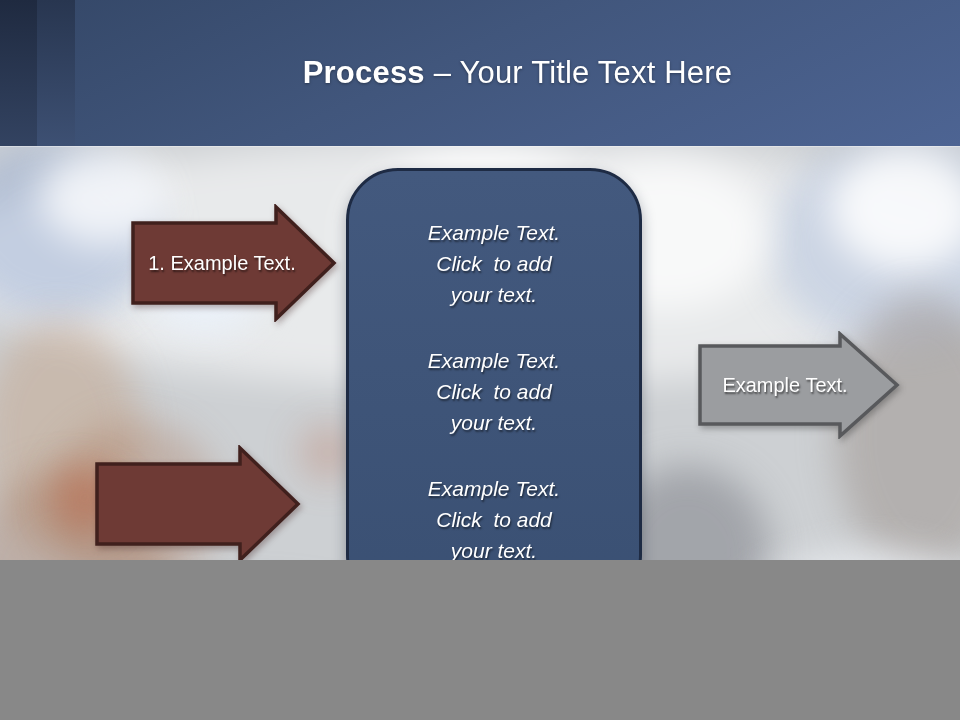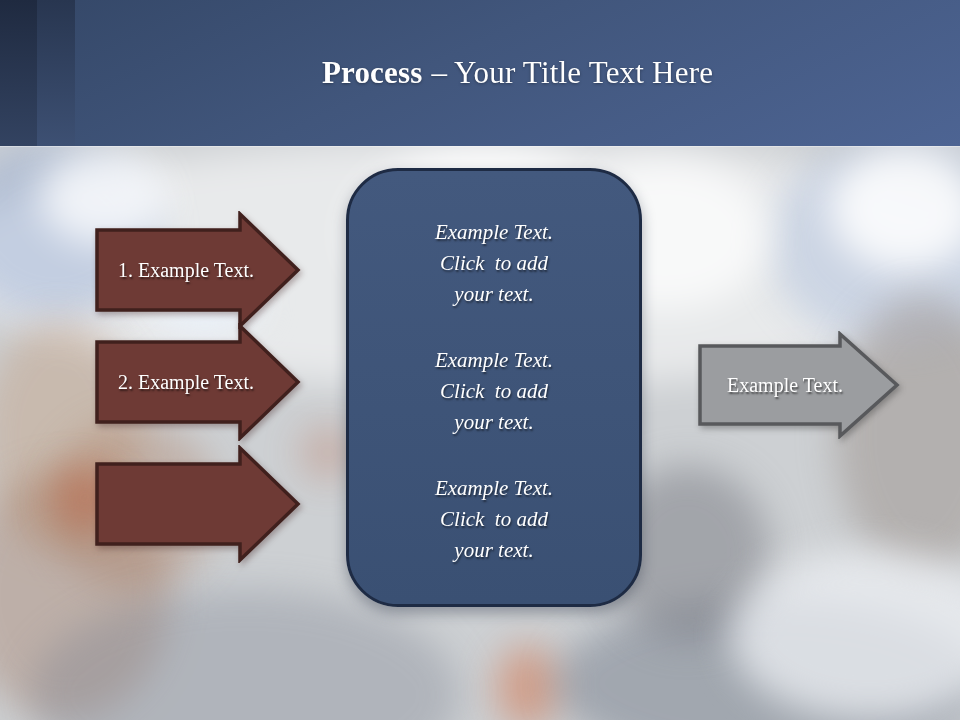--- a/index.html
+++ b/index.html
@@ -1,18 +1,18 @@
 <!DOCTYPE html>
 <html><head>
 <meta charset="utf-8">
 <style>
   html,body { margin:0; padding:0; background:#888; }
   .slide {
-    position:relative; width:960px; height:720px; overflow:hidden;
-    font-family:Liberation Serif, serif; background:#cdd0d3;
+    position:relative; width:960px; height:560px; overflow:hidden;
+    font-family:Liberation Sans, sans-serif; background:#cdd0d3;
   }
 
   
   .photo { position:absolute; inset:0; }
   .photo .blob { position:absolute; border-radius:50%; filter:blur(18px); }
   .b-wash    { left:-60px; top:138px; width:1080px; height:250px; background:rgba(255,255,255,0.55); filter:blur(28px); border-radius:40%; }
   .b-blue-l  { left:-50px; top:140px; width:210px; height:180px; background:rgba(150,172,212,0.45); }
   .b-blue-r  { left:770px; top:138px; width:260px; height:210px; background:rgba(162,182,218,0.40); }
   .b-bokeh1  { left:350px; top:148px; width:270px; height:170px; background:rgba(255,255,255,0.85); }
   .b-bokeh2  { left:560px; top:160px; width:210px; height:150px; background:rgba(255,255,255,0.70); }
@@ -49,21 +49,21 @@
 
   
   .parrow { position:absolute; left:95px; width:206px; height:118px; }
   .parrow svg { position:absolute; inset:0; filter:drop-shadow(2px 3px 3px rgba(60,30,30,0.35)); }
   .parrow .alabel {
     position:absolute; left:6px; top:19px; width:170px; height:80px;
     display:flex; align-items:center; justify-content:center;
     color:#fff; font-size:20px; text-shadow:1px 2px 2px rgba(0,0,0,0.55);
     white-space:nowrap;
   }
-  .parrow1 { top:211px; } .parrow2 { top:323px; } .parrow3 { top:445px; }
+  .parrow1 { top:204px;margin-left:36px; } .parrow2 { top:323px; } .parrow3 { top:445px; }
 
   
   .panel {
     position:absolute; left:346px; top:168px; width:296px; height:439px;
     box-sizing:border-box; border:3px solid #1e2b44; border-radius:52px;
     background:linear-gradient(180deg,#43597e 0%,#3a5073 100%);
     box-shadow:0 6px 14px rgba(25,35,55,0.35);
     display:flex; flex-direction:column; justify-content:space-between;
     padding:46px 12px 38px;
   }
@@ -120,26 +120,20 @@
     </div>
   </div>
 
   <div class="parrow parrow1">
     <svg viewBox="0 0 206 118">
       <path d="M2,19 L145,19 L145,3 L203,59 L145,115 L145,99 L2,99 Z" fill="#6e3a35" stroke="#40201d" stroke-width="3.5" stroke-linejoin="miter"></path>
     </svg>
     <span class="alabel">1. Example Text.</span>
   </div>
 
-  <div class="parrow parrow2">
-    <svg viewBox="0 0 206 118">
-      <path d="M2,19 L145,19 L145,3 L203,59 L145,115 L145,99 L2,99 Z" fill="#6e3a35" stroke="#40201d" stroke-width="3.5" stroke-linejoin="miter"></path>
-    </svg>
-    <span class="alabel">2. Example Text.</span>
-  </div>
 
   <div class="parrow parrow3">
     <svg viewBox="0 0 206 118">
       <path d="M2,19 L145,19 L145,3 L203,59 L145,115 L145,99 L2,99 Z" fill="#6e3a35" stroke="#40201d" stroke-width="3.5" stroke-linejoin="miter"></path>
     </svg>
   </div>
 
   <div class="panel">
     <div class="pblock">
       <div class="line">Example Text.</div>

